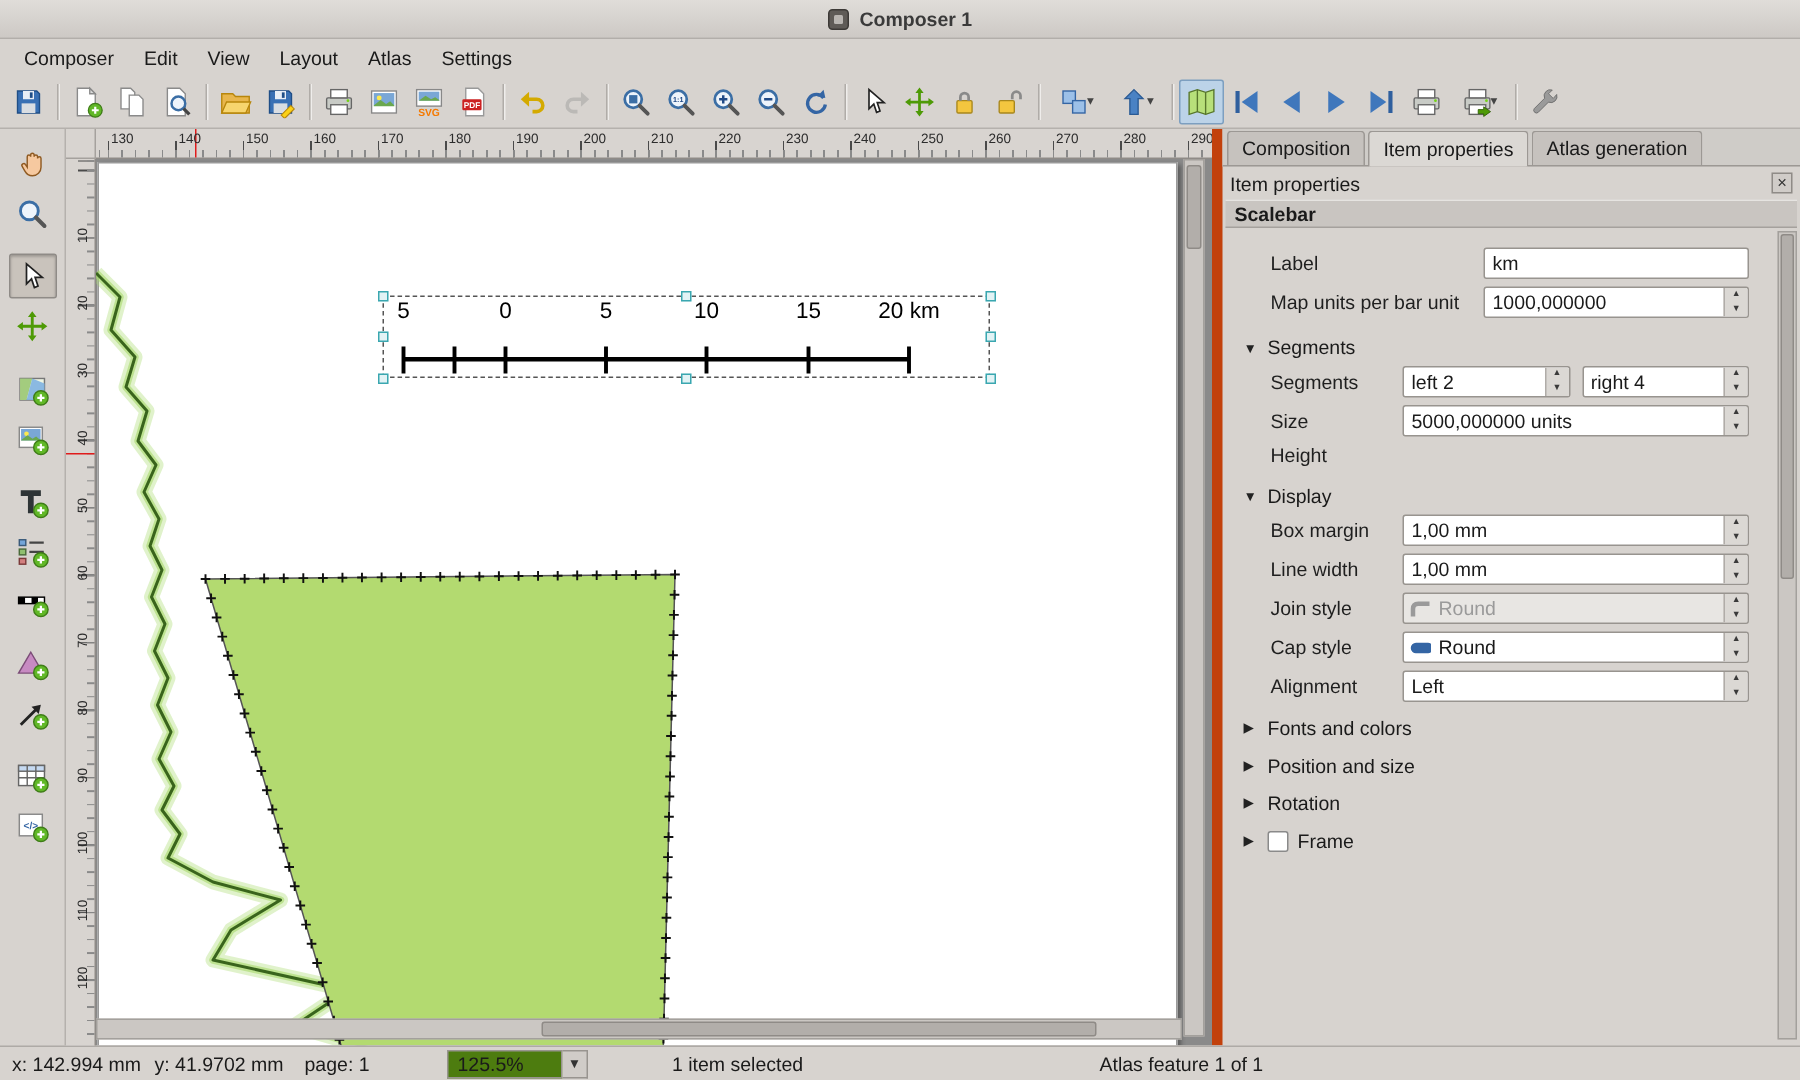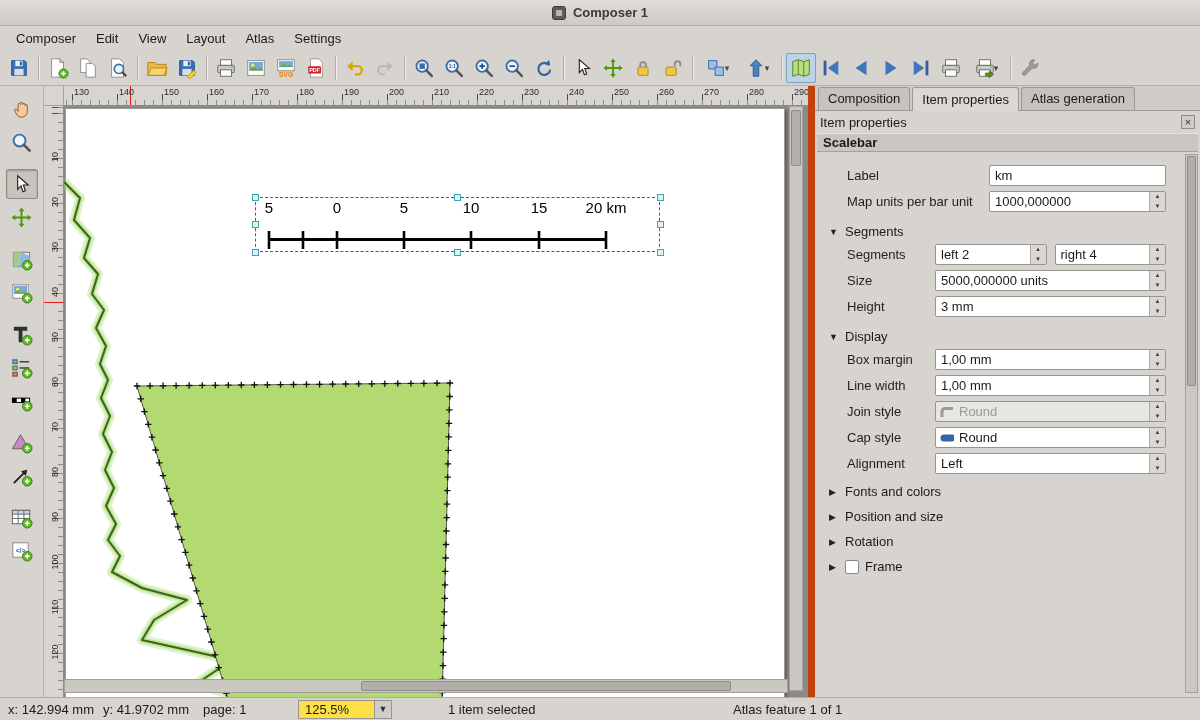--- a/index.html
+++ b/index.html
@@ -102,21 +102,21 @@
   .ghead .tri { font-size:9px; color:#222; width:10px; }
   .crow { display:flex; align-items:center; gap:6px; margin:10px 8px 10px 14px; }
   .crow .tri { font-size:9px; color:#222; width:10px; }
   .checkbox { width:14px; height:14px; background:#fff; border:1px solid #8a8a8a; border-radius:2px; }
 
   
   .statusbar { height:23px; background:#d7d3cf; border-top:1px solid #aeaaa6; position:relative; font-size:13px; }
   .statusbar span { position:absolute; top:4px; white-space:nowrap; }
   .st-x { left:8px; } .st-y { left:103px; } .st-page { left:203px; }
   .zoombox { position:absolute; left:298px; top:2px; width:94px; height:19px; display:flex; }
-  .zoombox .zval { flex:1; background:#fde047; border:1px solid #98948f; padding:1px 0 0 6px; }
+  .zoombox .zval { flex:1; background:#4d7c0f; border:1px solid #98948f; padding:1px 0 0 6px; }
   .zoombox .zdd { width:17px; background:#d0ccc8; border:1px solid #98948f; border-left:none; font-size:9px; text-align:center; line-height:17px; color:#333; }
   .st-sel { left:400px;margin-left:48px; } .st-atlas { left:733px; }
 </style>
 </head>
 <body>
 
 <svg width="0" height="0" style="position:absolute" aria-hidden="true">
 <defs>
   <symbol id="sym-plusbadge" viewBox="0 0 24 24">
         <circle cx="18" cy="18" r="5" fill="#61b827" stroke="#3f7d18"></circle>
@@ -734,27 +734,20 @@
             <div class="field">
               <span class="fval">5000,000000 units</span>
               <span class="spin">
                   <span>▲</span>
                   <span>▼</span>
                 </span>
             </div>
           </div>
           <div class="prow">
             <label>Height</label>
-            <div class="field">
-              <span class="fval">3 mm</span>
-              <span class="spin">
-                  <span>▲</span>
-                  <span>▼</span>
-                </span>
-            </div>
           </div>
         </div>
 
         <div class="ghead">
           <span class="tri">▼</span>
           <span>Display</span>
         </div>
         <div class="gbody">
           <div class="prow">
             <label>Box margin</label>

